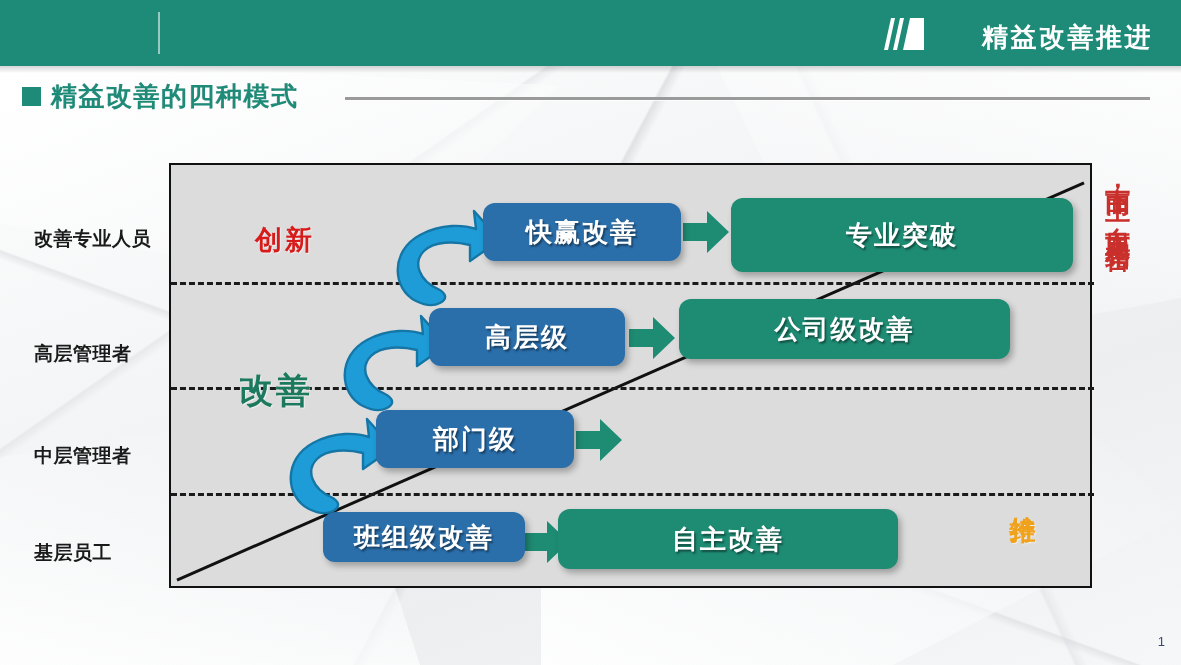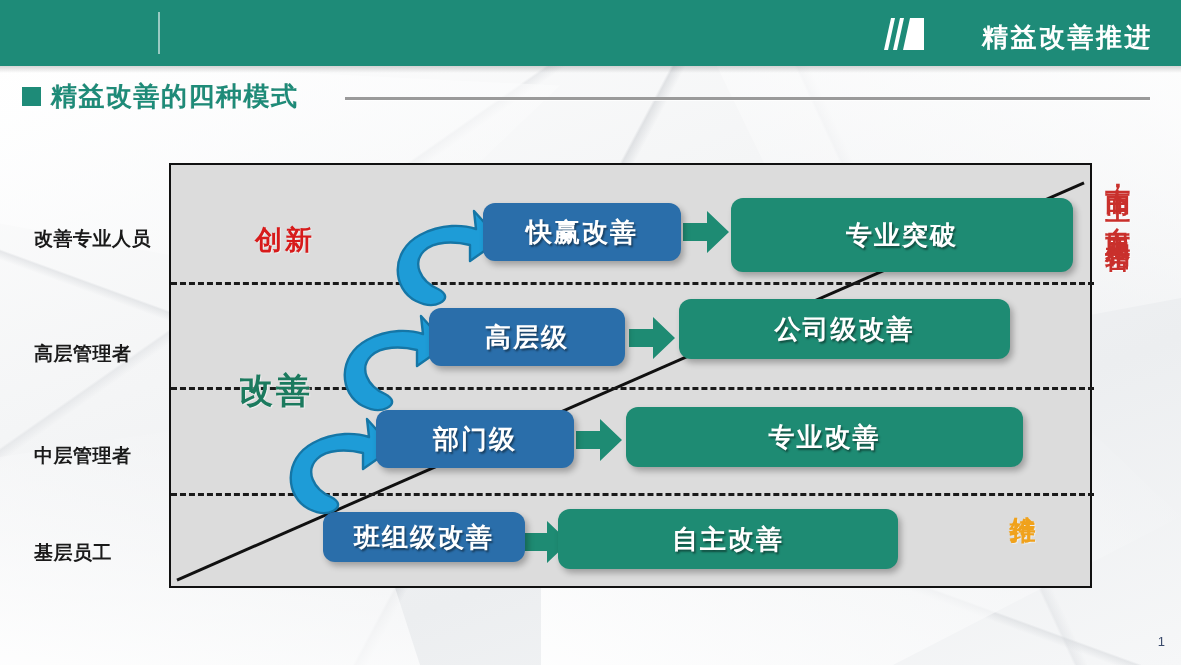--- a/index.html
+++ b/index.html
@@ -277,21 +277,20 @@
       <polygon points="0,12 24,12 24,0 46,21 24,42 24,30 0,30" fill="#1e8b73"></polygon>
     </svg>
 
     <div class="node blue" id="n-blue-0">快赢改善</div>
     <div class="node green" id="n-green-0">专业突破</div>
 
     <div class="node blue" id="n-blue-1">高层级</div>
     <div class="node green" id="n-green-1">公司级改善</div>
 
     <div class="node blue" id="n-blue-2">部门级</div>
-    <div class="node green" id="n-green-2">专业改善</div>
 
     <div class="node blue" id="n-blue-3">班组级改善</div>
     <div class="node green" id="n-green-3">自主改善</div>
 
     <div class="anno" id="anno-innovate">创新</div>
     <div class="anno" id="anno-kaizen">改善</div>
     <div class="anno" id="anno-maintain">维持</div>
   </div>
 
   <div id="right-caption">由下而上，自上而下相结合</div>

